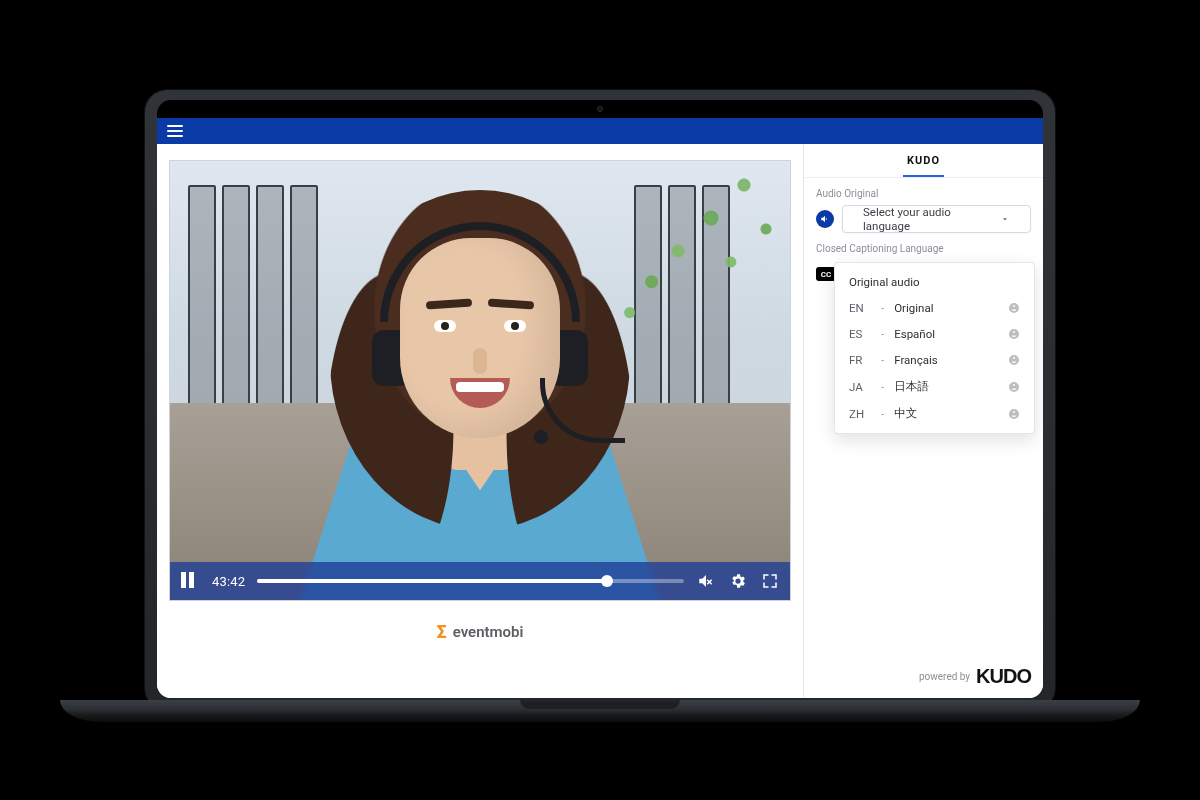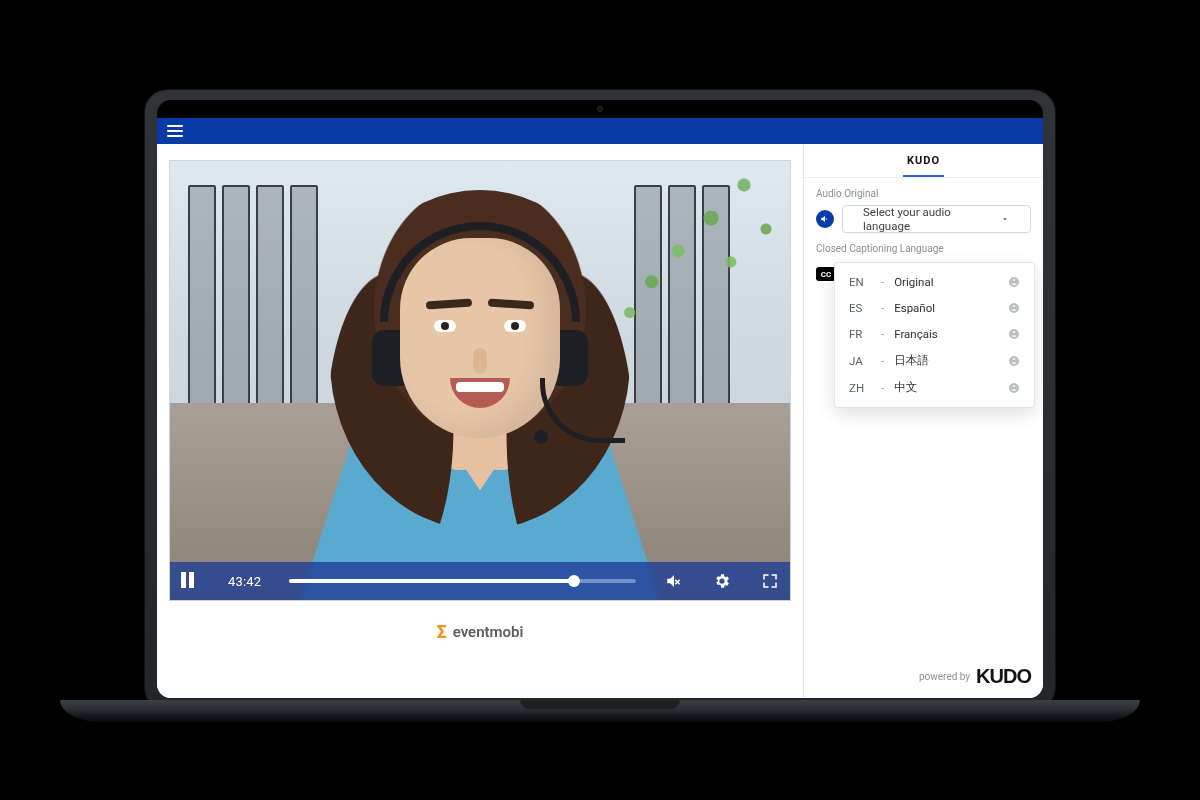--- a/index.html
+++ b/index.html
@@ -147,21 +147,21 @@
     position:absolute;left:calc(50% + 60px);top:218px;width:90px;height:70px;
   }
   .mic::before{content:"";position:absolute;left:0;top:0;width:80px;height:60px;border:5px solid #1d1f24;border-top:none;border-right:none;border-radius:0 0 0 60px;}
   .mic::after{content:"";position:absolute;left:-6px;top:52px;width:14px;height:14px;background:#1d1f24;border-radius:50%;}
 
   
   .controls{
     position:absolute;left:0;right:0;bottom:0;height:38px;
     background:rgba(30,60,150,.78);
     backdrop-filter: blur(2px);
-    display:flex;align-items:center;gap:28px;padding:0 10px;color:#fff;font-size:13px;
+    display:flex;align-items:center;gap:12px;padding:0 10px;color:#fff;font-size:13px;
   }
   .ctrl-btn{width:20px;height:20px;display:inline-flex;align-items:center;justify-content:center;cursor:pointer;}
   .ctrl-btn svg,.ctrl-btn .pshape{fill:#fff;width:18px;height:18px;}
   .pshape{display:flex;gap:3px;}
   .pshape span{width:5px;height:16px;background:#fff;}
   .time{letter-spacing:.2px;}
   .prog{flex:1;height:4px;background:rgba(255,255,255,.35);border-radius:3px;position:relative;cursor:pointer;}
   .prog .fill{position:absolute;left:0;top:0;bottom:0;width:82%;background:#fff;border-radius:3px;}
   .prog .thumb{position:absolute;top:50%;left:82%;transform:translate(-50%,-50%);width:12px;height:12px;background:#fff;border-radius:50%;}
 
@@ -335,20 +335,23 @@
           <div class="section" style="padding-top:4px;">
             <div class="lbl">Closed Captioning Language</div>
             <div class="row">
               <span class="cc-badge">CC</span>
               <div class="dropdown" style="visibility:hidden;"> </div>
             </div>
           </div>
 
           <div class="menu" id="lang-menu">
               <div class="item">
+                <span>Original audio</span>
+              </div>
+              <div class="item">
                 <span class="code">EN</span>
                 <span class="sep">-</span>
                 <span>Original</span>
                 <span class="ai"><svg viewBox="0 0 24 24">
                     <path d="M12 2a10 10 0 1 0 10 10A10 10 0 0 0 12 2zm0 4a2 2 0 1 1-2 2 2 2 0 0 1 2-2zm0 12a6 6 0 0 1-4.47-2 .5.5 0 0 1 .37-.84h8.2a.5.5 0 0 1 .37.84A6 6 0 0 1 12 18z"></path>
                   </svg></span>
               </div>
               <div class="item">
                 <span class="code">ES</span>
                 <span class="sep">-</span>

